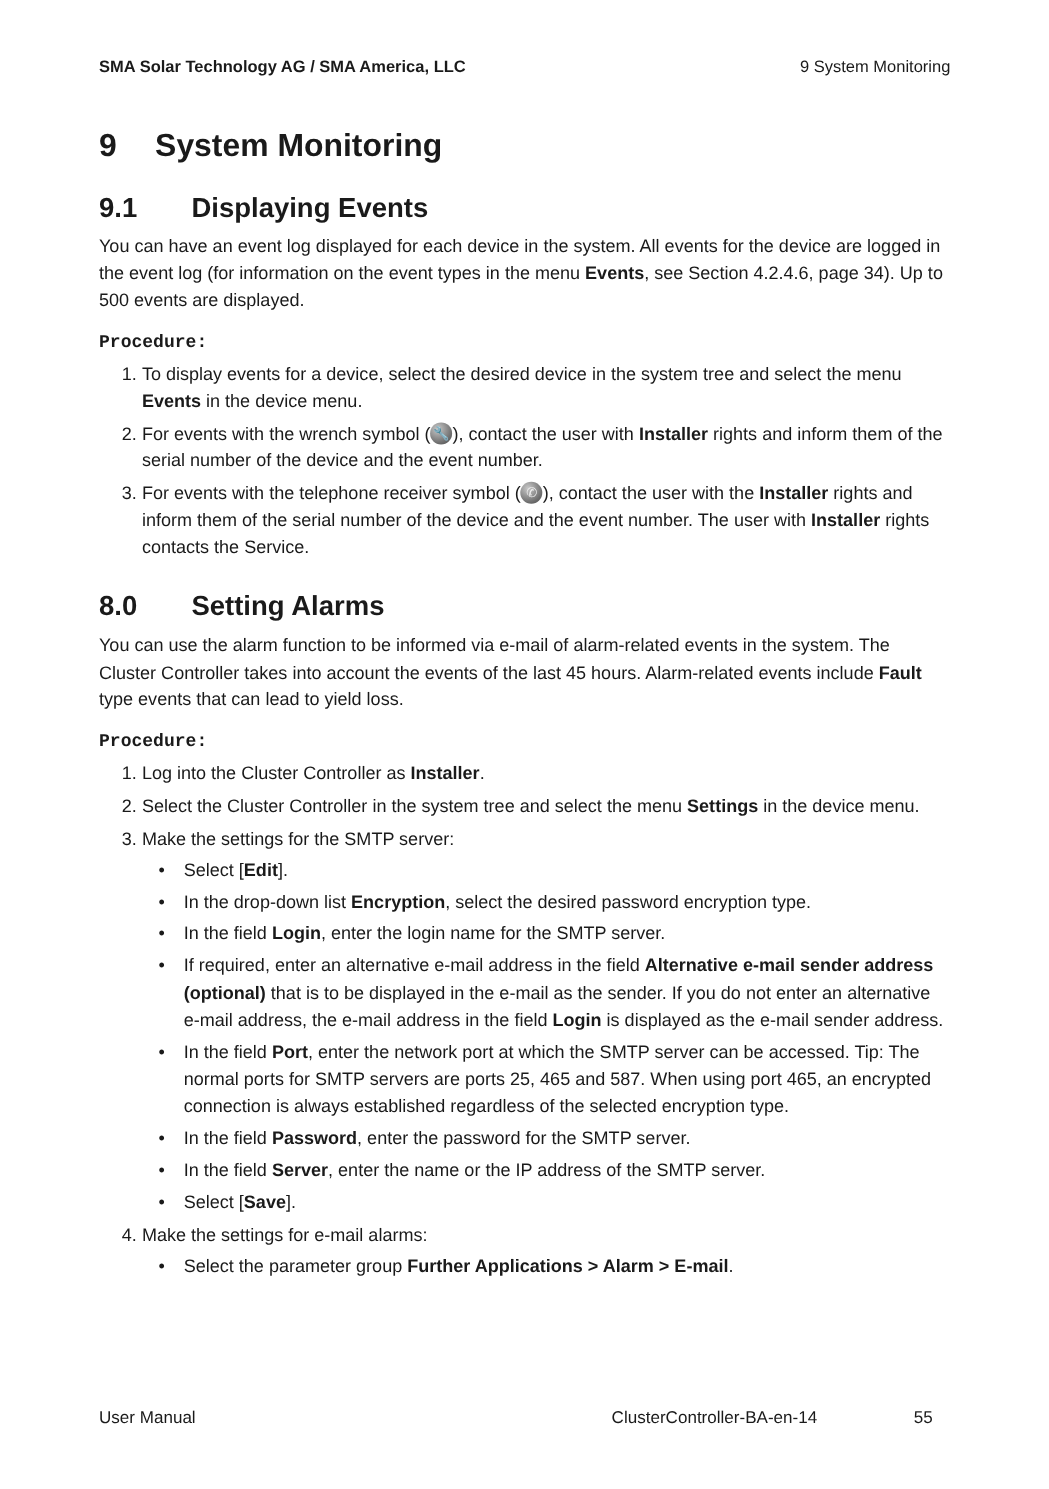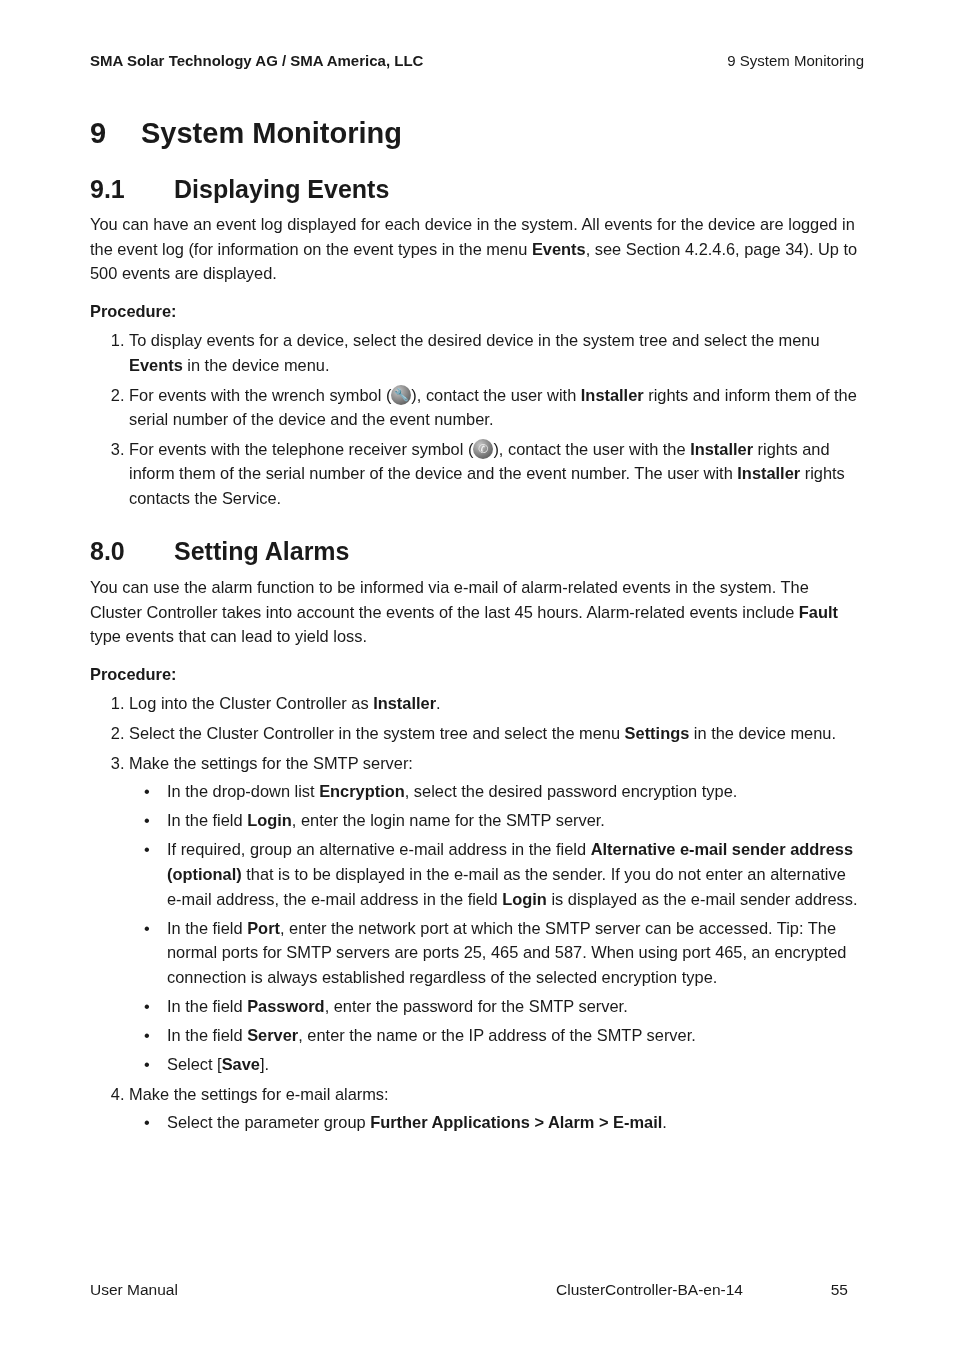--- a/index.html
+++ b/index.html
@@ -11,21 +11,21 @@
   .ftr { position: absolute; top: 1281px; left: 90px; width: 774px; font-size: 15.5px; }
   .ftr-left { position: absolute; left: 0; }
   .ftr-doc { position: absolute; left: 466px; }
   .ftr-page { position: absolute; right: 16px; }
   h1 { position: absolute; top: 117px; left: 90px; margin: 0; font-size: 29px; font-weight: bold; }
   h1 .num { display: inline-block; width: 51px; }
   h2 { position: absolute; margin: 0; font-size: 25px; font-weight: bold; left: 90px; }
   h2 .num { display: inline-block; width: 84px; }
   .block { position: absolute; left: 90px; width: 774px; font-size: 16.4px; line-height: 24.6px; }
   p { margin: 0; }
-  .proc { font-weight: bold; }
+  .proc { font-weight: bold; font-family: Liberation Mono, monospace; }
   ol { margin: 0; padding-left: 39px; }
   ol li { padding-left: 0; margin-bottom: 5px; }
   ul { margin: 4px 0 0 0; padding-left: 38px; list-style: none; }
   ul li { position: relative; margin-bottom: 4.5px; }
   ul li::before { content: "•"; position: absolute; left: -23px; }
   b { font-weight: bold; }
   .icon-circle { display: inline-block; width: 20px; height: 20px; border-radius: 50%;
      vertical-align: -4px; background: radial-gradient(circle at 35% 30%, #c8c8c8, #6a6a6a 70%, #4a4a4a);
      position: relative; }
   .icon-circle span { position: absolute; left: 0; top: 0; width: 20px; height: 20px; text-align: center;
@@ -56,23 +56,24 @@
 <h2 style="top:537px"><span class="num">8.0</span><span>Setting Alarms</span></h2>
 
 <div class="block" style="top:575px">
   <p><span>You can use the alarm function to be informed via e-mail of alarm-related events in the system. The Cluster Controller takes into account the events of the last 45 hours. Alarm-related events include </span><b>Fault</b><span> type events that can lead to yield loss.</span></p>
   <p class="proc" style="margin-top:13px">Procedure:</p>
   <ol style="margin-top:5px">
     <li><span>Log into the Cluster Controller as </span><b>Installer</b><span>.</span></li>
     <li><span>Select the Cluster Controller in the system tree and select the menu </span><b>Settings</b><span> in the device menu.</span></li>
     <li><span>Make the settings for the SMTP server:</span>
       <ul>
+        <li><span>Select [</span><b>Edit</b><span>].</span></li>
         <li><span>In the drop-down list </span><b>Encryption</b><span>, select the desired password encryption type.</span></li>
         <li><span>In the field </span><b>Login</b><span>, enter the login name for the SMTP server.</span></li>
-        <li><span>If required, group an alternative e-mail address in the field </span><b>Alternative e-mail sender address (optional)</b><span> that is to be displayed in the e-mail as the sender. If you do not enter an alternative e-mail address, the e-mail address in the field </span><b>Login</b><span> is displayed as the e-mail sender address.</span></li>
+        <li><span>If required, enter an alternative e-mail address in the field </span><b>Alternative e-mail sender address (optional)</b><span> that is to be displayed in the e-mail as the sender. If you do not enter an alternative e-mail address, the e-mail address in the field </span><b>Login</b><span> is displayed as the e-mail sender address.</span></li>
         <li><span>In the field  </span><b>Port</b><span>, enter the network port at which the SMTP server can be accessed. Tip: The normal ports for SMTP servers are ports 25, 465 and 587. When using port 465, an encrypted connection is always established regardless of the selected encryption type.</span></li>
         <li><span>In the field </span><b>Password</b><span>, enter the password for the SMTP server.</span></li>
         <li><span>In the field </span><b>Server</b><span>, enter the name or the IP address of the SMTP server.</span></li>
         <li><span>Select [</span><b>Save</b><span>].</span></li>
       </ul>
     </li>
     <li><span>Make the settings for e-mail alarms:</span>
       <ul>
         <li><span>Select the parameter group </span><b>Further Applications &gt; Alarm &gt; E-mail</b><span>.</span></li>
       </ul>

